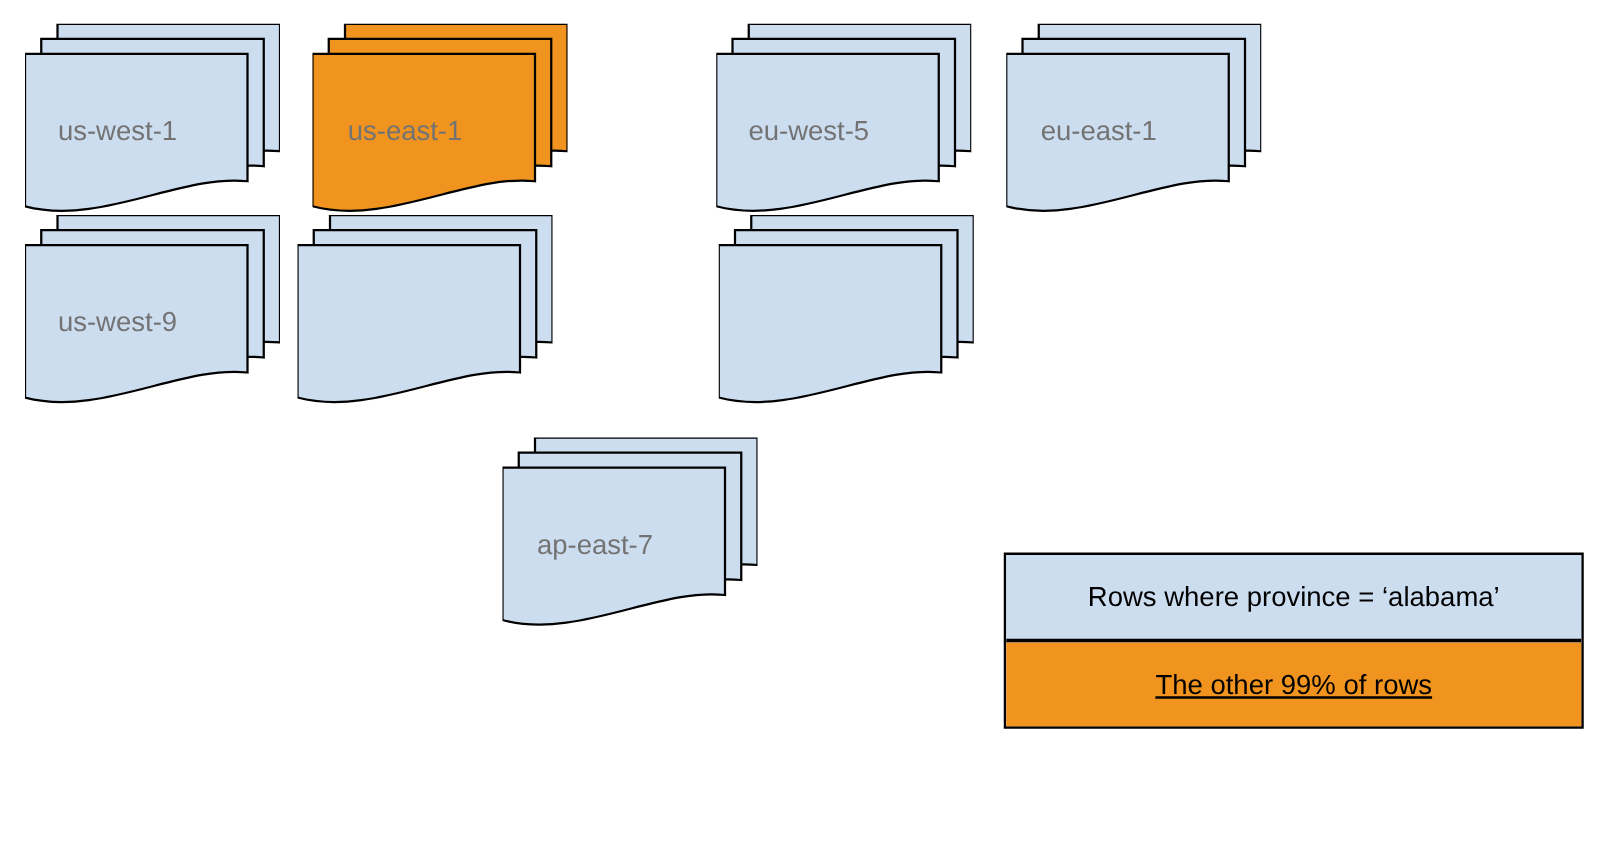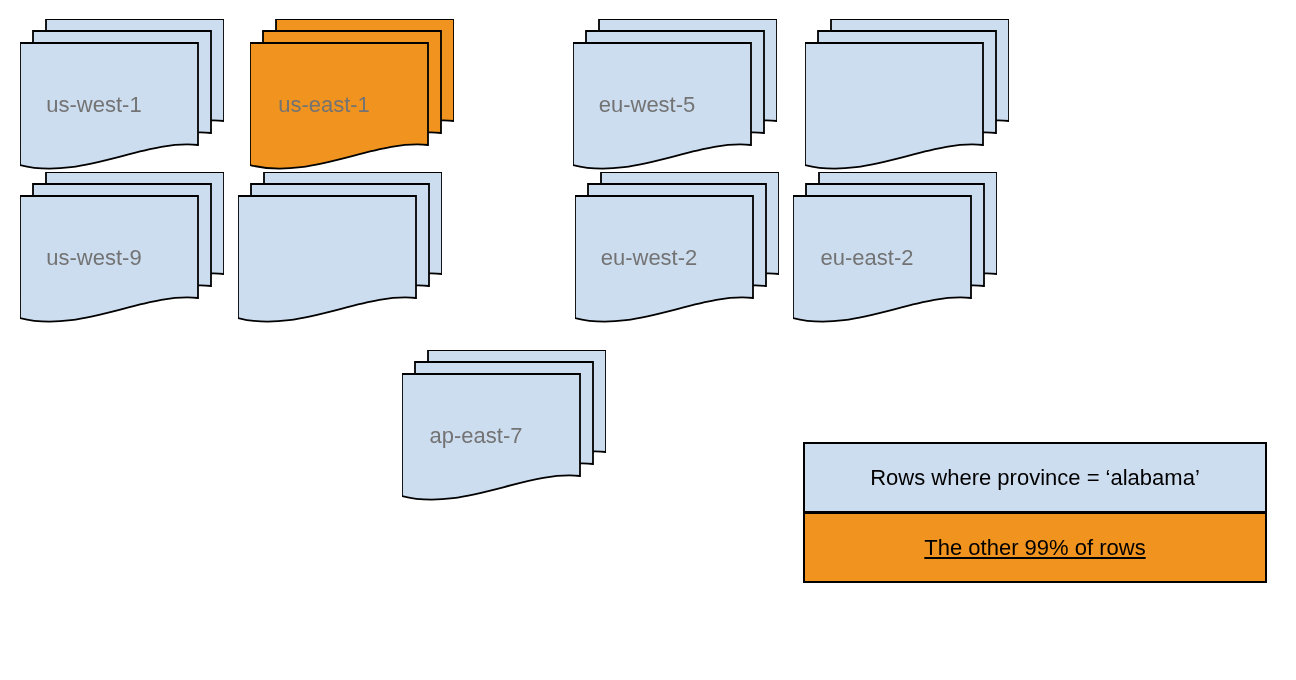--- a/index.html
+++ b/index.html
@@ -63,20 +63,21 @@
     </svg>
     <span class="doc-label">eu-west-5</span>
   </div>
 
   <div class="stack blue" style="left:805px;top:19px">
     <svg width="204" height="156" viewBox="0 0 204 156">
       <path transform="translate(26,0)" d="M0 0 L178 0 L178 102 C125 96 60 138 0 122 Z"></path>
       <path transform="translate(13,12)" d="M0 0 L178 0 L178 102 C125 96 60 138 0 122 Z"></path>
       <path transform="translate(0,24)" d="M0 0 L178 0 L178 102 C125 96 60 138 0 122 Z"></path>
     </svg>
+    <span class="doc-label">eu-east-1</span>
   </div>
 
   <div class="stack blue" style="left:20px;top:172px">
     <svg width="204" height="156" viewBox="0 0 204 156">
       <path transform="translate(26,0)" d="M0 0 L178 0 L178 102 C125 96 60 138 0 122 Z"></path>
       <path transform="translate(13,12)" d="M0 0 L178 0 L178 102 C125 96 60 138 0 122 Z"></path>
       <path transform="translate(0,24)" d="M0 0 L178 0 L178 102 C125 96 60 138 0 122 Z"></path>
     </svg>
     <span class="doc-label">us-west-9</span>
   </div>
@@ -88,31 +89,22 @@
       <path transform="translate(0,24)" d="M0 0 L178 0 L178 102 C125 96 60 138 0 122 Z"></path>
     </svg>
   </div>
 
   <div class="stack blue" style="left:575px;top:172px">
     <svg width="204" height="156" viewBox="0 0 204 156">
       <path transform="translate(26,0)" d="M0 0 L178 0 L178 102 C125 96 60 138 0 122 Z"></path>
       <path transform="translate(13,12)" d="M0 0 L178 0 L178 102 C125 96 60 138 0 122 Z"></path>
       <path transform="translate(0,24)" d="M0 0 L178 0 L178 102 C125 96 60 138 0 122 Z"></path>
     </svg>
-    <span class="doc-label">eu-west-2</span>
   </div>
 
-  <div class="stack blue" style="left:793px;top:172px">
-    <svg width="204" height="156" viewBox="0 0 204 156">
-      <path transform="translate(26,0)" d="M0 0 L178 0 L178 102 C125 96 60 138 0 122 Z"></path>
-      <path transform="translate(13,12)" d="M0 0 L178 0 L178 102 C125 96 60 138 0 122 Z"></path>
-      <path transform="translate(0,24)" d="M0 0 L178 0 L178 102 C125 96 60 138 0 122 Z"></path>
-    </svg>
-    <span class="doc-label">eu-east-2</span>
-  </div>
 
   <div class="stack blue" style="left:402px;top:350px">
     <svg width="204" height="156" viewBox="0 0 204 156">
       <path transform="translate(26,0)" d="M0 0 L178 0 L178 102 C125 96 60 138 0 122 Z"></path>
       <path transform="translate(13,12)" d="M0 0 L178 0 L178 102 C125 96 60 138 0 122 Z"></path>
       <path transform="translate(0,24)" d="M0 0 L178 0 L178 102 C125 96 60 138 0 122 Z"></path>
     </svg>
     <span class="doc-label">ap-east-7</span>
   </div>
 

